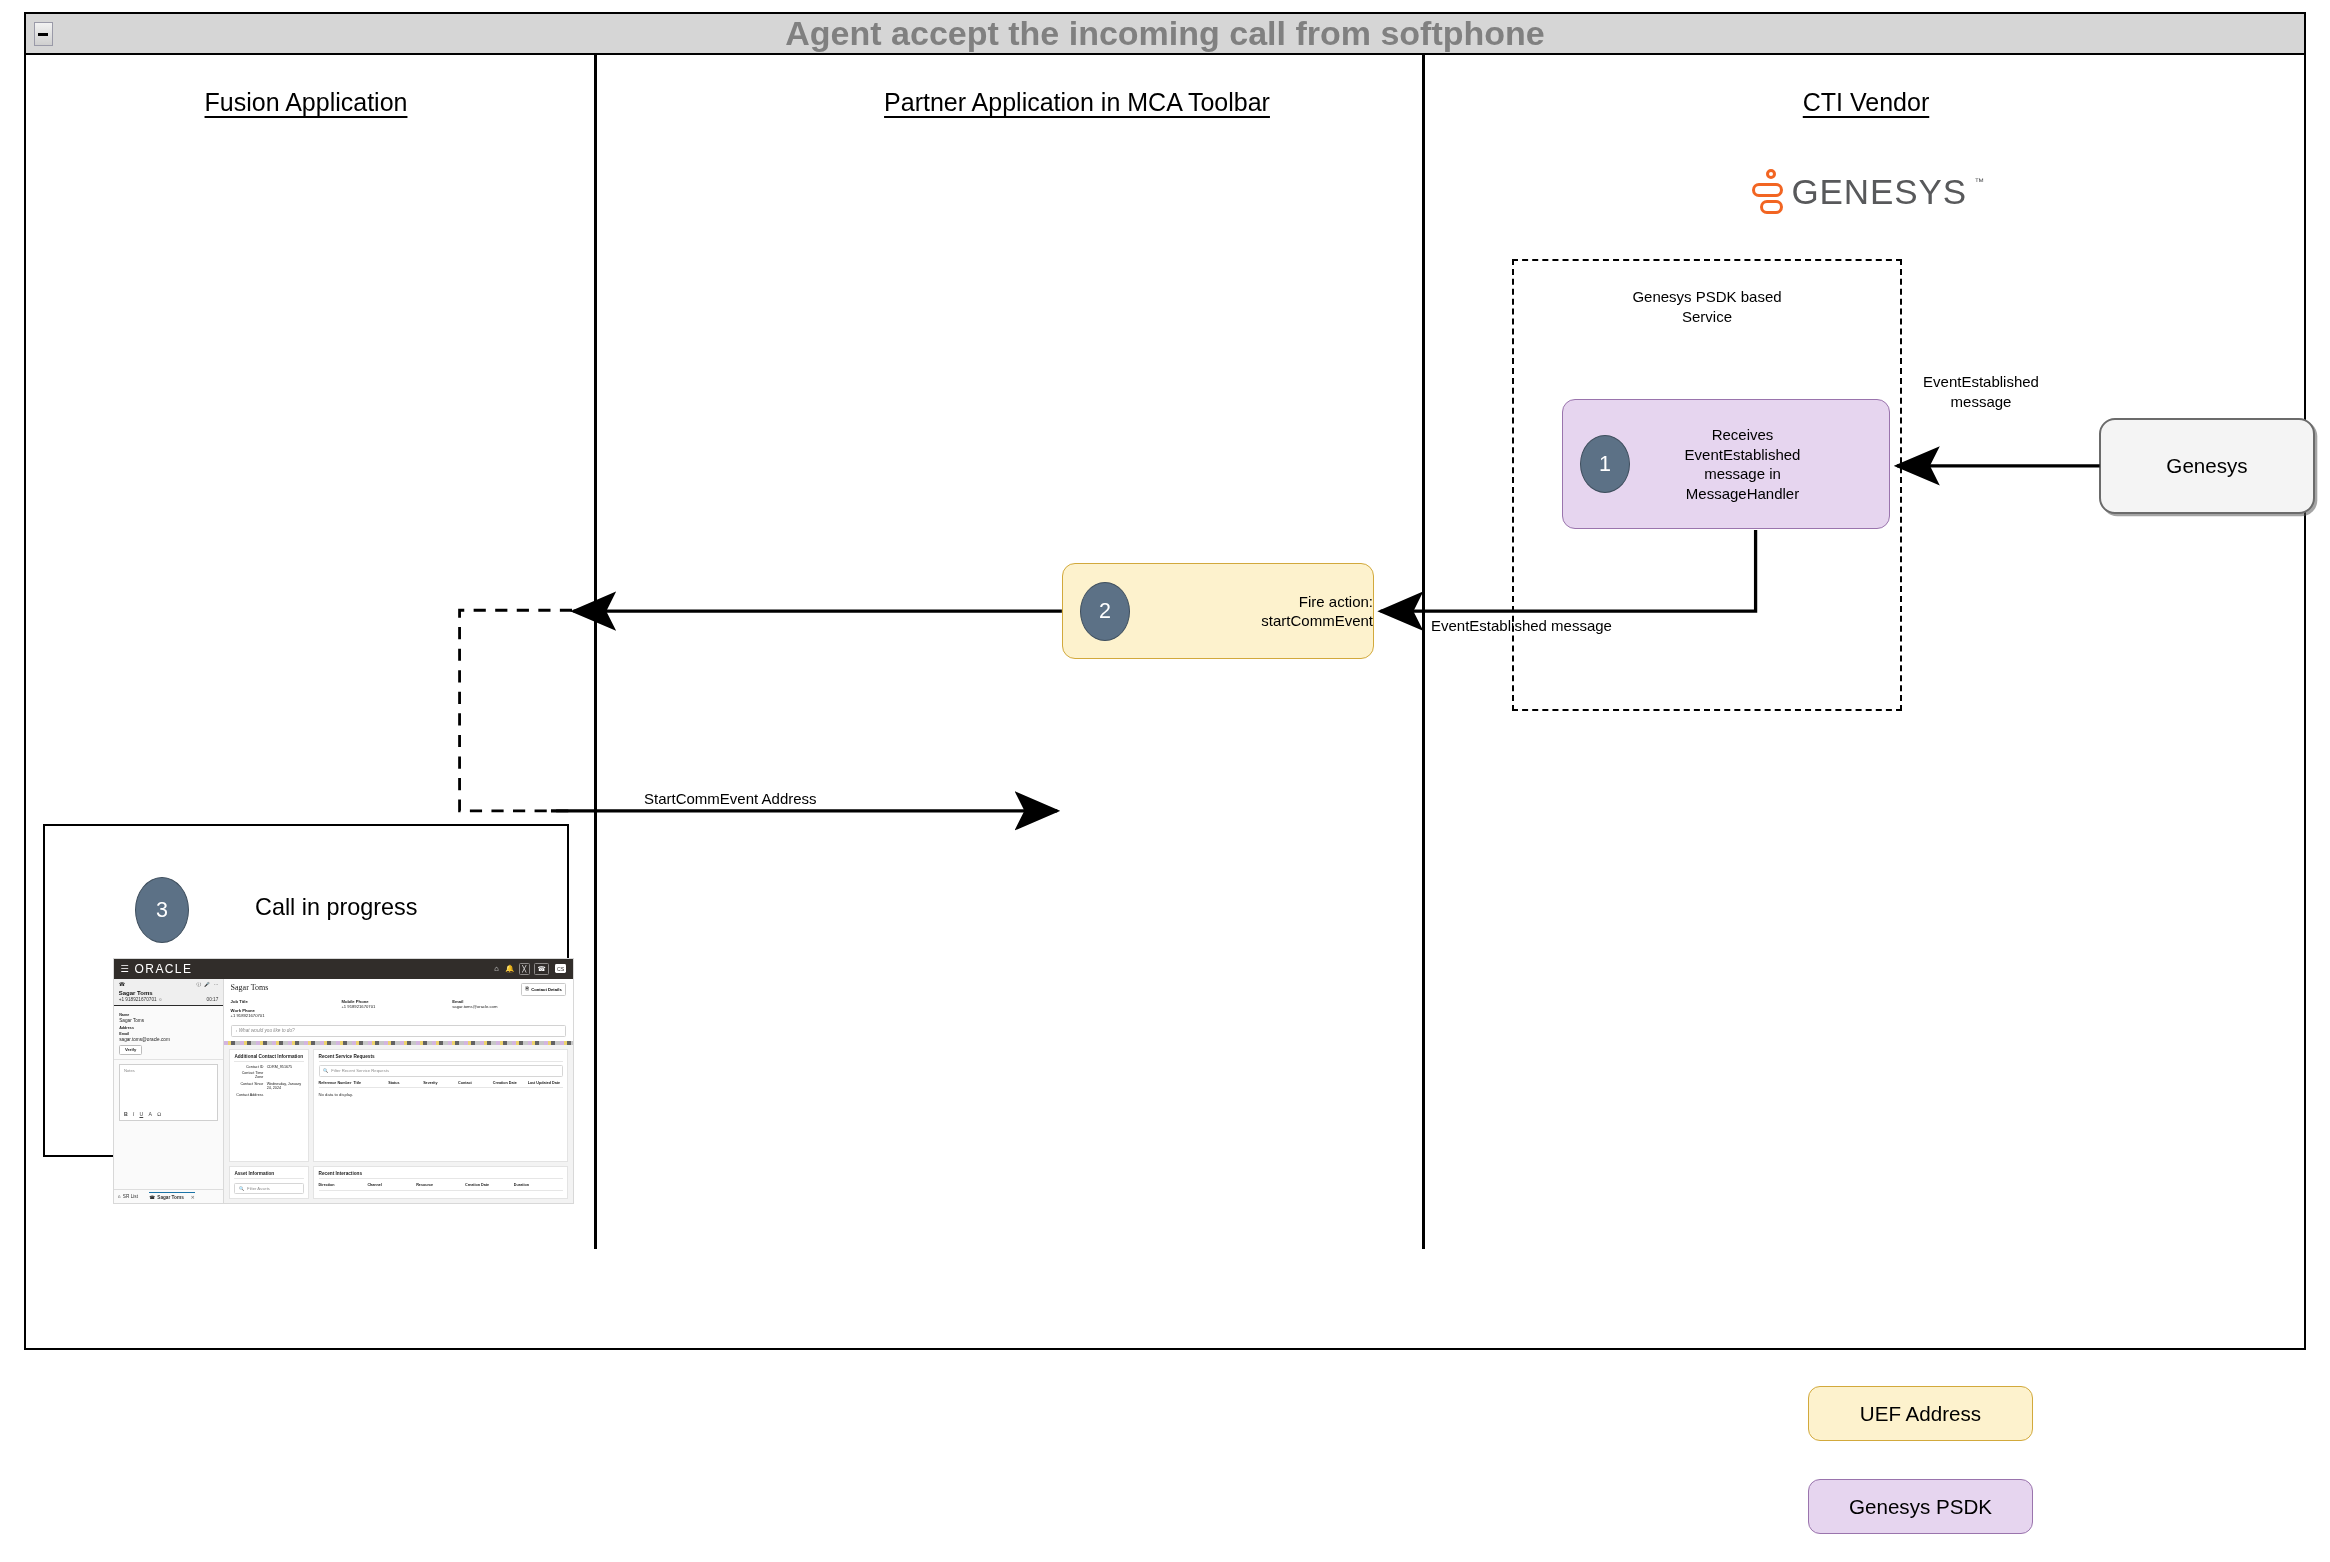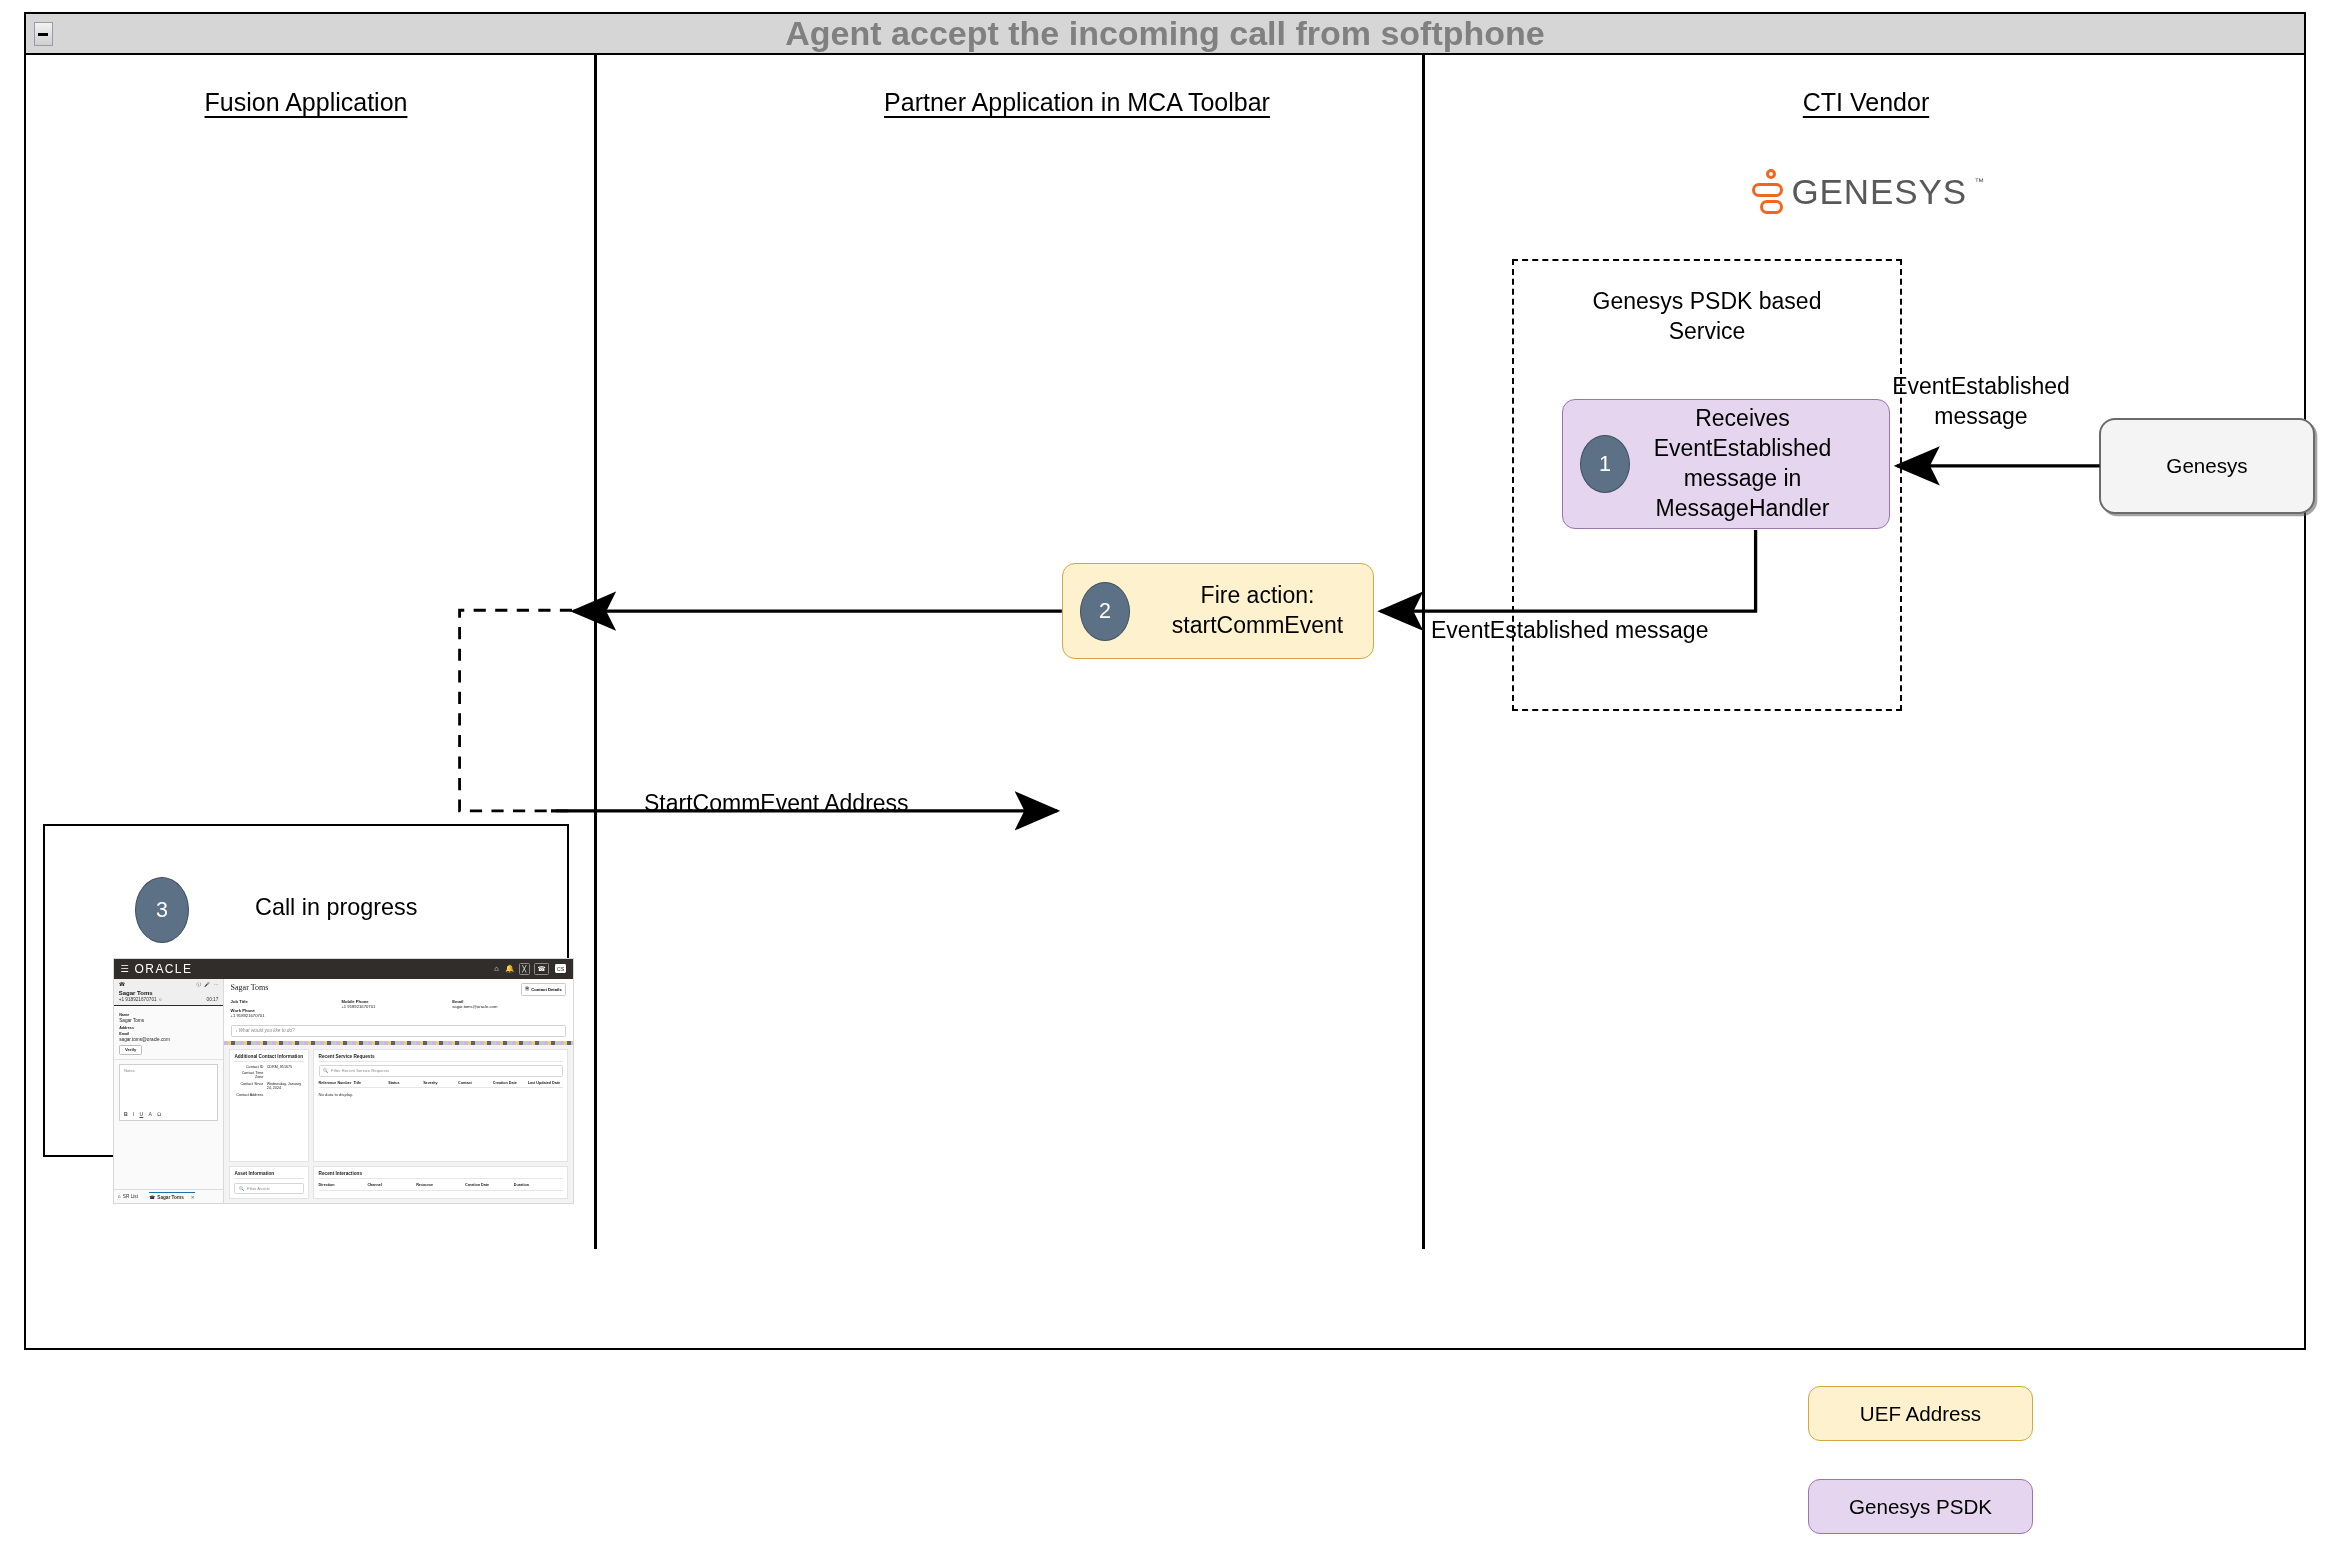--- a/index.html
+++ b/index.html
@@ -39,21 +39,21 @@
 
   
   .badge{position:absolute;background:#5c7186;border:1.9px solid #3f4f5e;
          border-radius:50%;color:#fff;display:flex;align-items:center;
          justify-content:center;font-size:21.5px;}
 
   
   .dashed-box{position:absolute;border:2.3px dashed #000;box-sizing:border-box;}
 
   
-  .lbl{position:absolute;font-size:23px;color:#000;line-height:1.3;white-space:pre-line;}
+  .lbl{position:absolute;font-size:15px;color:#000;line-height:1.3;white-space:pre-line;}
 
   
   .bullets{margin:0;padding:0 0 0 21.5px;text-align:left;font-size:20.6px;line-height:1.26;}
   .bullets li{margin:0 0 2.8px 0;}
 
   
   svg.overlay{position:absolute;left:0;top:0;width:100%;height:100%;pointer-events:none;overflow:visible;}
 
   
   .glogo{position:absolute;display:flex;align-items:center;gap:7.5px;}
@@ -193,21 +193,21 @@
 message in
 MessageHandler</div>
     </div>
     <div class="badge" style="left:1554px;top:421px;width:48px;height:56px;">1</div>
 
     <div class="node gray" style="left:2073px;top:404px;width:216px;height:96px;">
       <span>Genesys</span>
     </div>
 
     <div class="node yellow" style="left:1036px;top:549px;width:312px;height:96px;">
-      <div class="lbl" style="position:static;width:100%;text-align:center;padding-left:79px;box-sizing:border-box;">Fire action:
+      <div class="lbl" style="position:static;width:100%;text-align:right;padding-left:79px;box-sizing:border-box;">Fire action:
 startCommEvent</div>
     </div>
     <div class="badge" style="left:1054px;top:568px;width:48px;height:57px;">2</div>
 
 
     <div style="position:absolute;left:17px;top:810px;width:526px;height:333px;
                 border:2.8px solid #000;box-sizing:border-box;background:#fff;"></div>
     <div class="badge" style="left:109px;top:863px;width:52px;height:64px;">3</div>
     <div class="lbl" style="left:229px;top:878px;font-size:23.4px;">Call in progress</div>
 

